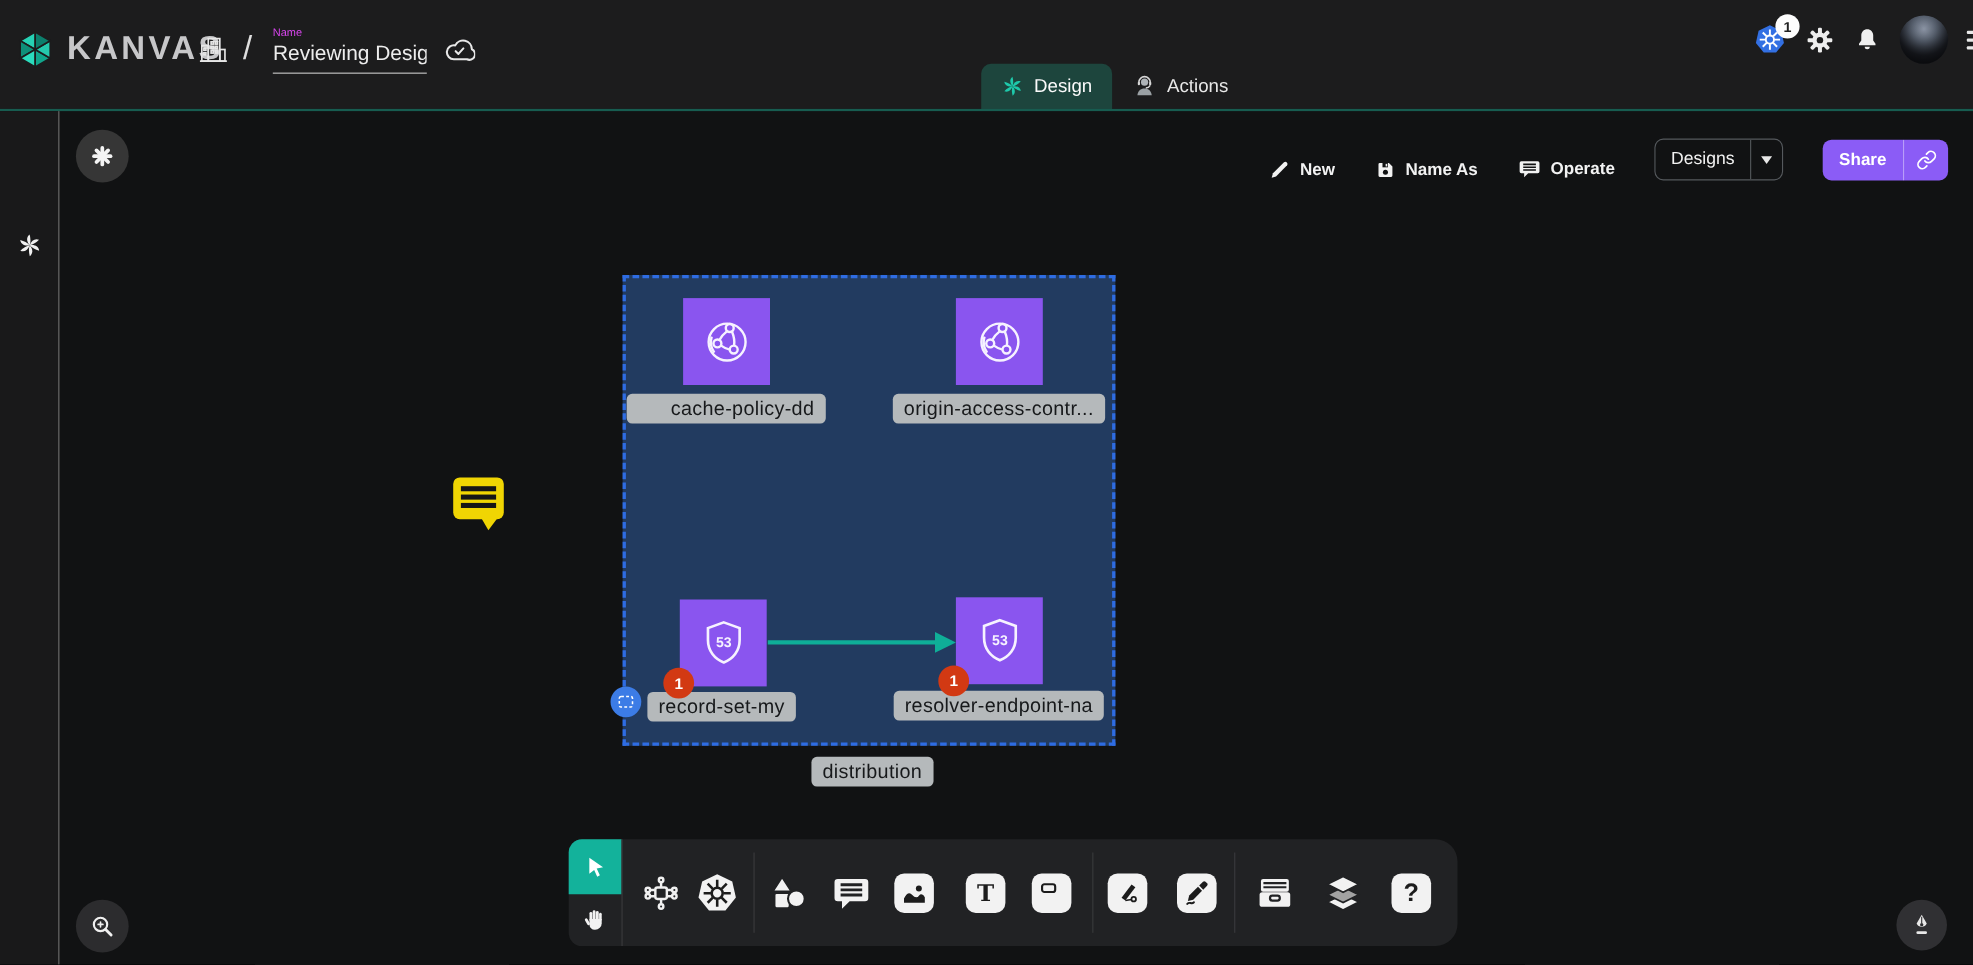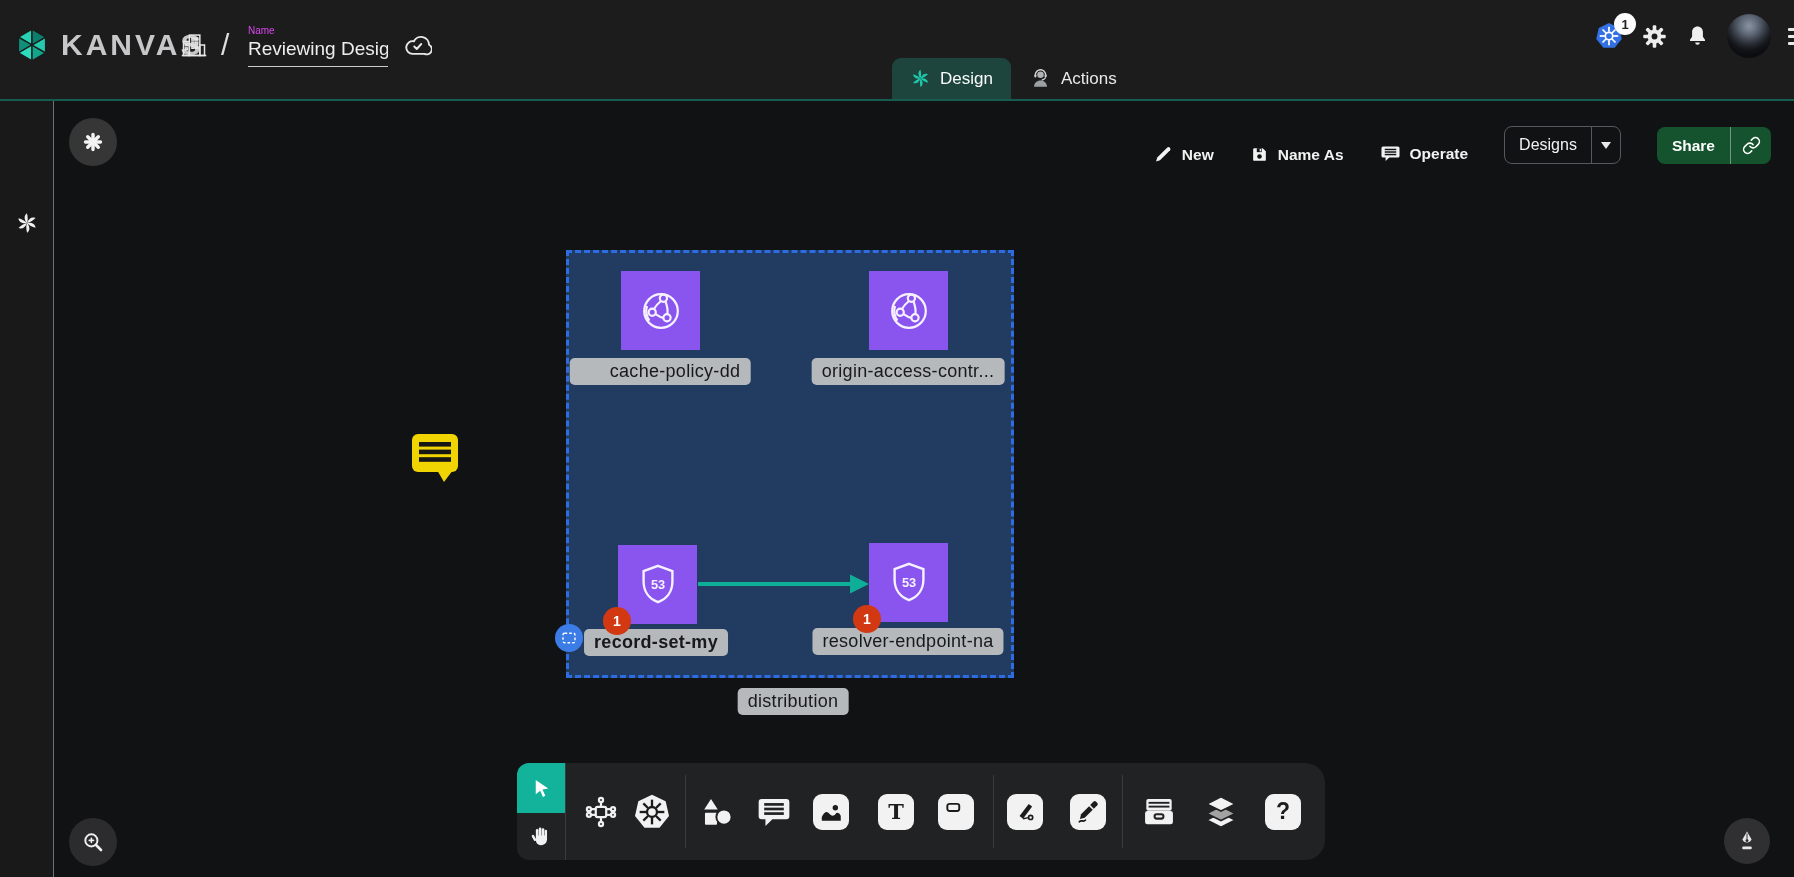--- a/index.html
+++ b/index.html
@@ -41,37 +41,37 @@
   .pen-nib-btn{left:1724px;top:818px;width:46px;height:46px;background:#303033;}
   
   .canvas-toolbar{position:absolute;top:126px;right:23px;display:flex;align-items:flex-end;gap:36px;}
   .ct-btn{display:flex;align-items:center;gap:9px;font-size:15.5px;font-weight:600;color:#f2f2f2;cursor:pointer;}
   .actions-btn{display:flex;align-items:stretch;border:1.5px solid #55595d;border-radius:8px;height:36px;
                overflow:hidden;cursor:pointer;}
   .actions-main{display:flex;align-items:center;padding:0 14px;font-size:16px;color:#f2f2f2;}
   .actions-caret{display:flex;align-items:center;justify-content:center;width:28px;border-left:1.5px solid #55595d;}
   .caret-down{width:0;height:0;border-left:5.5px solid transparent;border-right:5.5px solid transparent;
               border-top:7px solid #e8e8e8;}
-  .share-btn{display:flex;align-items:stretch;background:#14532d;border-radius:8px;height:37px;overflow:hidden;cursor:pointer;}
+  .share-btn{display:flex;align-items:stretch;background:#8b5cf6;border-radius:8px;height:37px;overflow:hidden;cursor:pointer;}
   .share-main{display:flex;align-items:center;padding:0 15px;font-size:15.5px;font-weight:700;color:#fff;}
   .share-link{display:flex;align-items:center;justify-content:center;width:40px;border-left:1px solid rgba(255,255,255,.4);}
   
   .selection-rect{position:absolute;left:566px;top:250px;width:448px;height:428px;
                   background:rgba(47,90,152,0.58);border:3px dashed #2e6ce2;box-sizing:border-box;cursor:move;}
   .node{position:absolute;width:79px;height:79px;background:#8a55ef;display:flex;align-items:center;
         justify-content:center;cursor:pointer;}
   .node-cache{left:621px;top:271px;}
   .node-origin{left:869px;top:271px;}
   .node-record{left:618px;top:545px;}
   .node-resolver{left:869px;top:543px;}
   .node-label{position:absolute;transform:translateX(-50%);background:#b5b9bb;color:#17191b;
               font-size:18px;padding:3px 10px;border-radius:5px;white-space:nowrap;letter-spacing:.3px;}
   .lbl-cache{left:660px;top:358px;padding-left:40px;}
   .lbl-origin{left:908px;top:358px;}
-  .lbl-record{left:656px;top:629px;font-weight:bold;}
+  .lbl-record{left:656px;top:629px;}
   .lbl-resolver{left:908px;top:628px;}
   .lbl-group{left:793px;top:688px;}
   .err-badge{position:absolute;width:28px;height:28px;border-radius:50%;background:#d23913;color:#fff;
              font-size:14px;font-weight:700;display:flex;align-items:center;justify-content:center;}
   .badge-record{left:603px;top:607px;}
   .badge-resolver{left:853px;top:605px;}
   .edge-svg{position:absolute;left:695px;top:571px;}
   .comment-marker{position:absolute;left:411px;top:433px;cursor:pointer;}
   .sel-handle{position:absolute;left:555px;top:624px;width:28px;height:28px;border-radius:50%;
               background:#3c7ce6;display:flex;align-items:center;justify-content:center;cursor:pointer;}

